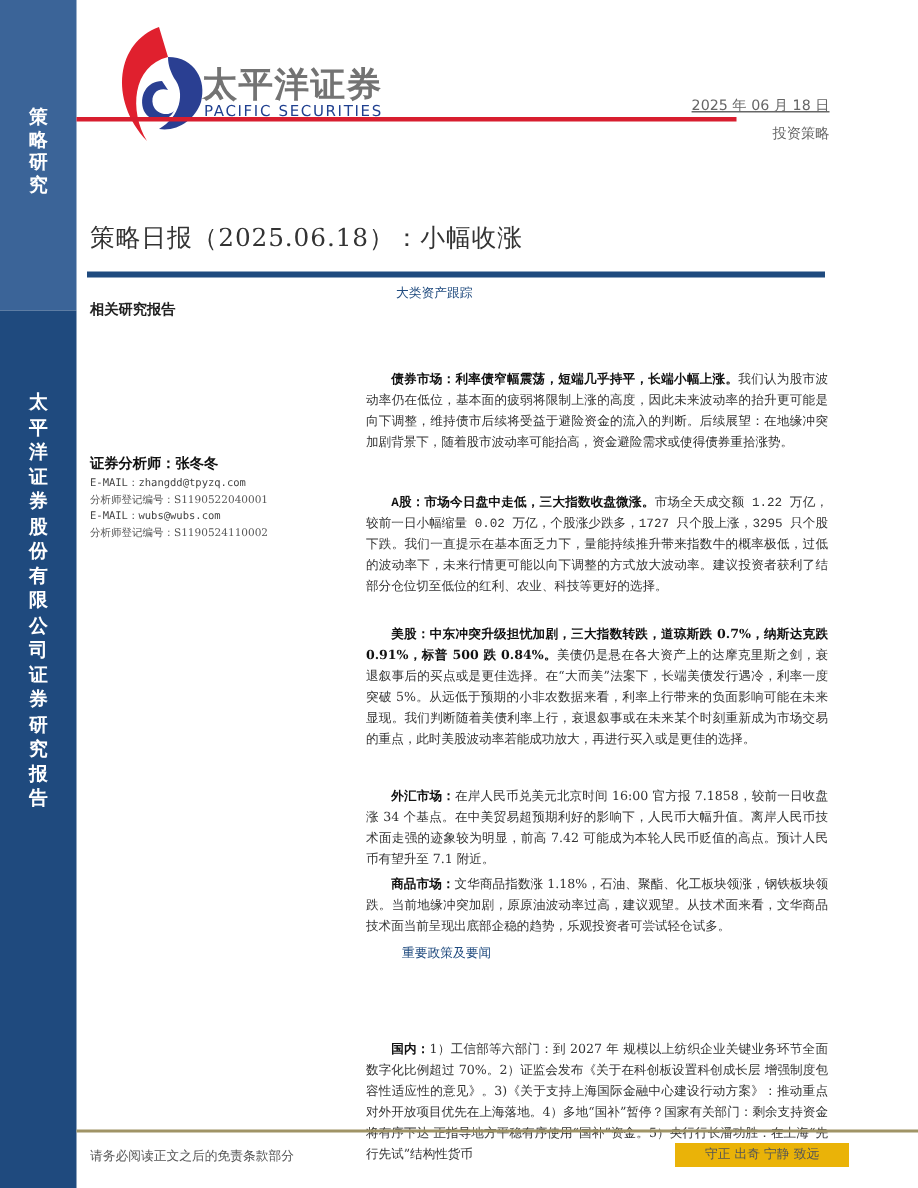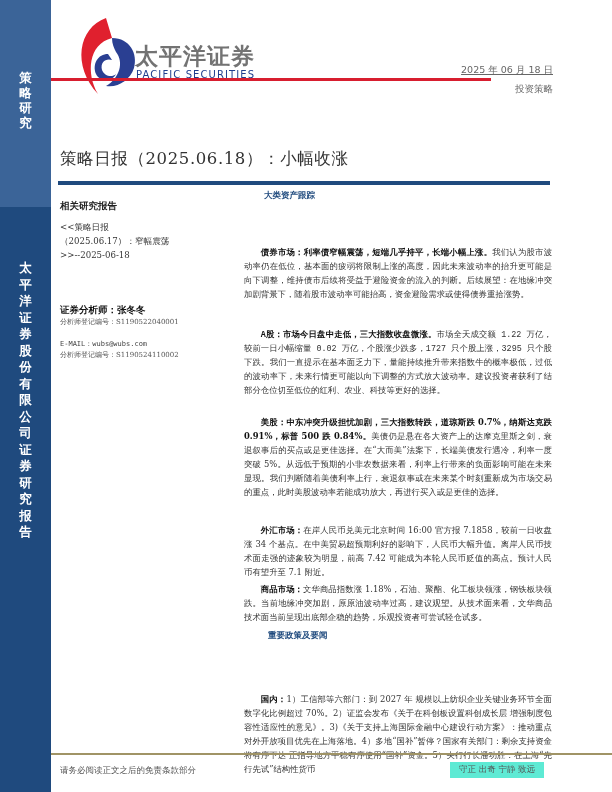--- a/index.html
+++ b/index.html
@@ -22,38 +22,38 @@
   .date { position:absolute; right:59px; top:64px; font-family:"DejaVu Sans", sans-serif;
           font-size:9.5px; color:#666;text-decoration:underline; }
   .redline { position:absolute; left:0px; right:66px; top:78px; height:3px; background:#d81e2f; }
   .redline-wrap { position:absolute; left:51px; width:506px; top:0; height:0; }
   .cat { position:absolute; right:59px; top:83px; font-family:"DejaVu Sans", sans-serif;
          font-size:9.5px; color:#666; }
 
   .title { position:absolute; left:60px; top:148px; font-size:16.5px; color:#333; letter-spacing:0.6px; }
   .bluebar { position:absolute; left:58px; top:181px; width:492px; height:4px; background:#1f4a7e; }
 
-  .section-label { position:absolute; font-weight:bold; color:#1f4a7e; font-size:8.5px; }
+  .section-label { position:absolute; font-weight:normal; color:#1f4a7e; font-size:8.5px; }
   .related-h { position:absolute; left:60px; top:200px; font-weight:bold; font-size:9.5px; color:#222; }
   .related { position:absolute; left:60px; top:220px; width:110px; font-size:8.6px; line-height:14px; color:#333; }
   .related div { margin:0; }
 
   .analyst { position:absolute; left:60px; width:180px; }
   .analyst .nm { font-weight:bold; font-size:9.5px; color:#111; line-height:14px; }
   .analyst .em { font-family:"DejaVu Sans Mono", monospace; font-size:7px; color:#444; line-height:11px; }
   .analyst .cert { font-size:7px; color:#555; line-height:11px; }
 
   .para { position:absolute; left:244px; width:308px; font-size:8.4px; line-height:14.1px; color:#333;
           text-indent:2em; text-align:justify;margin-top:36px; }
   .para b { color:#111; }
 
   .footline { position:absolute; left:51px; right:0; top:753px; height:2px; background:#a09466; }
   .foot-l { position:absolute; left:60px; top:765px; font-size:8.5px; color:#555; }
-  .foot-r { position:absolute; left:450px; top:762px; font-size:8.5px; color:#555; background:#5eead4;
-            padding:2px 9px; }
+  .foot-r { position:absolute; left:450px; top:762px; font-size:8.5px; color:#555; background:#eab308;
+            padding:2px 20px; }
 </style>
 </head>
 <body>
 
 <div class="sidebar-top"></div>
 <div class="sidebar-bottom"></div>
 <div class="vtext vt1">
     <span>策</span>
     <span>略</span>
     <span>研</span>
@@ -91,25 +91,25 @@
 <div class="redline-wrap">
     <div class="redline"></div>
   </div>
 <div class="cat">投资策略</div>
 
 <div class="title">策略日报（2025.06.18）：小幅收涨</div>
 <div class="bluebar"></div>
 
 <div class="related-h">相关研究报告</div>
 <div class="related">
-  <div>&lt;&lt;策略日报（2025.06.17）：窄幅震荡&gt;&gt;--2025-06-18</div>
 </div>
 
 <div class="analyst" style="top:303px;">
   <div class="nm">证券分析师：张冬冬</div>
+  <div class="em">E-MAIL：zhangdd@tpyzq.com</div>
   <div class="cert">分析师登记编号：S1190522040001</div>
 </div>
 <div class="analyst" style="top:339px;">
   <div class="em">E-MAIL：wubs@wubs.com</div>
   <div class="cert">分析师登记编号：S1190524110002</div>
 </div>
 
 <div class="section-label" style="left:264px; top:190px;">大类资产跟踪</div>
 
 <div class="para" style="top:209px;"><b>债券市场：利率债窄幅震荡，短端几乎持平，长端小幅上涨。</b><span>我们认为股市波动率仍在低位，基本面的疲弱将限制上涨的高度，因此未来波动率的抬升更可能是向下调整，维持债市后续将受益于避险资金的流入的判断。后续展望：在地缘冲突加剧背景下，随着股市波动率可能抬高，资金避险需求或使得债券重拾涨势。</span></div>

